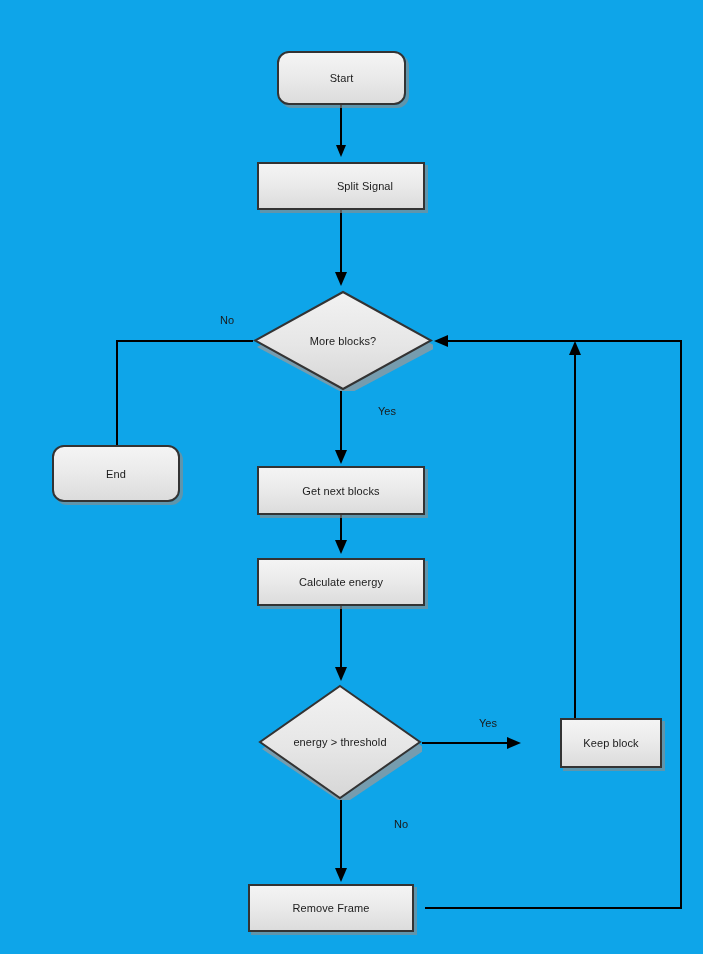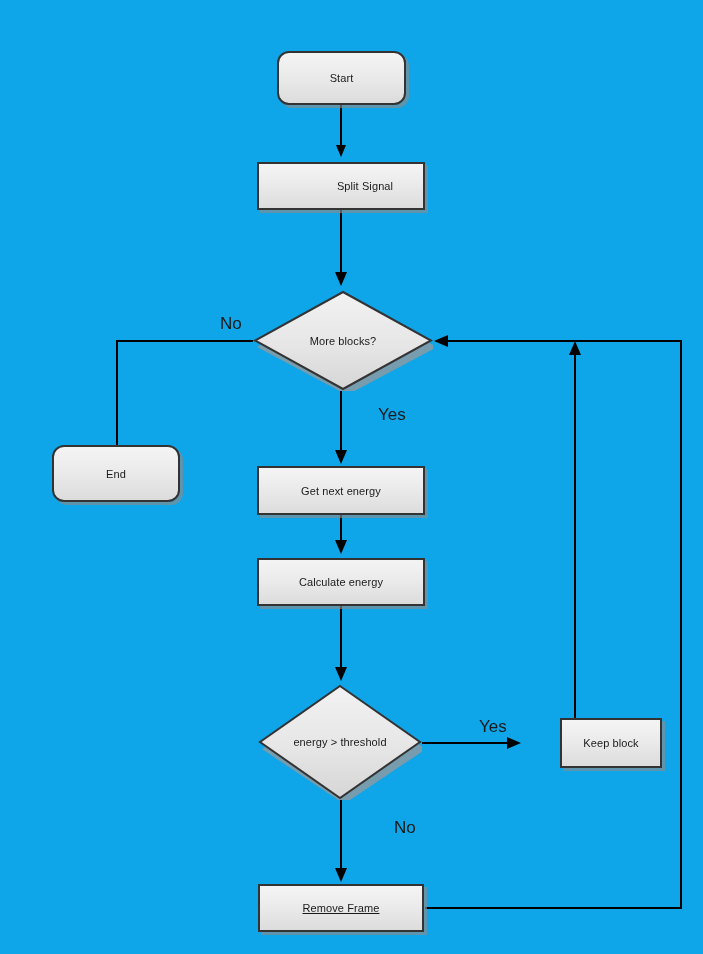--- a/index.html
+++ b/index.html
@@ -57,21 +57,21 @@
     width: 100%;
     height: 100%;
     z-index: 1;
   }
   .node-decision .decision-label {
     position: relative;
     z-index: 2;
   }
   .edge-label {
     position: absolute;
-    font-size: 17px;
+    font-size: 11px;
     color: #1a1a1a;
     white-space: nowrap;
     z-index: 4;
     padding-left: 32px;
   }
 </style>
 </head>
 <body>
 
 <div id="canvas">
@@ -149,21 +149,21 @@
       <polygon points="90,2 178,50.5 90,99 2,50.5" fill="url(#gradDia1)" stroke="#333333" stroke-width="2"></polygon>
     </svg>
     <span class="decision-label">More blocks?</span>
   </div>
 
   <div class="node node-terminator" style="left:52px; top:445px; width:128px; height:57px;">
     <span>End</span>
   </div>
 
   <div class="node node-process" style="left:257px; top:466px; width:168px; height:49px;">
-    <span>Get next energy</span>
+    <span>Get next blocks</span>
   </div>
 
   <div class="node node-decision" style="left:258px; top:684px; width:164px; height:116px;">
     <svg class="diamond-svg" viewBox="0 0 164 116" preserveAspectRatio="none">
       <defs>
         <linearGradient id="gradDia2" x1="0" y1="0" x2="0" y2="1">
           <stop offset="0%" stop-color="#f2f2f2"></stop>
           <stop offset="55%" stop-color="#e6e6e6"></stop>
           <stop offset="100%" stop-color="#d6d6d6"></stop>
         </linearGradient>
@@ -175,21 +175,21 @@
   </div>
 
   <div class="node node-process" style="left:257px; top:558px; width:168px; height:48px;">
     <span>Calculate energy</span>
   </div>
 
   <div class="node node-process" style="left:523px; top:718px; width:102px; height:50px;margin-left:37px;">
     <span>Keep block</span>
   </div>
 
-  <div class="node node-process" style="left:258px; top:884px; width:166px; height:48px;text-decoration:underline;">
+  <div class="node node-process" style="left:248px; top:884px; width:166px; height:48px;">
     <span>Remove Frame</span>
   </div>
 
   <div class="edge-label" style="left:188px; top:314px;">No</div>
   <div class="edge-label" style="left:346px; top:405px;">Yes</div>
   <div class="edge-label" style="left:447px; top:717px;">Yes</div>
   <div class="edge-label" style="left:362px; top:818px;">No</div>
 
 </div>
 

